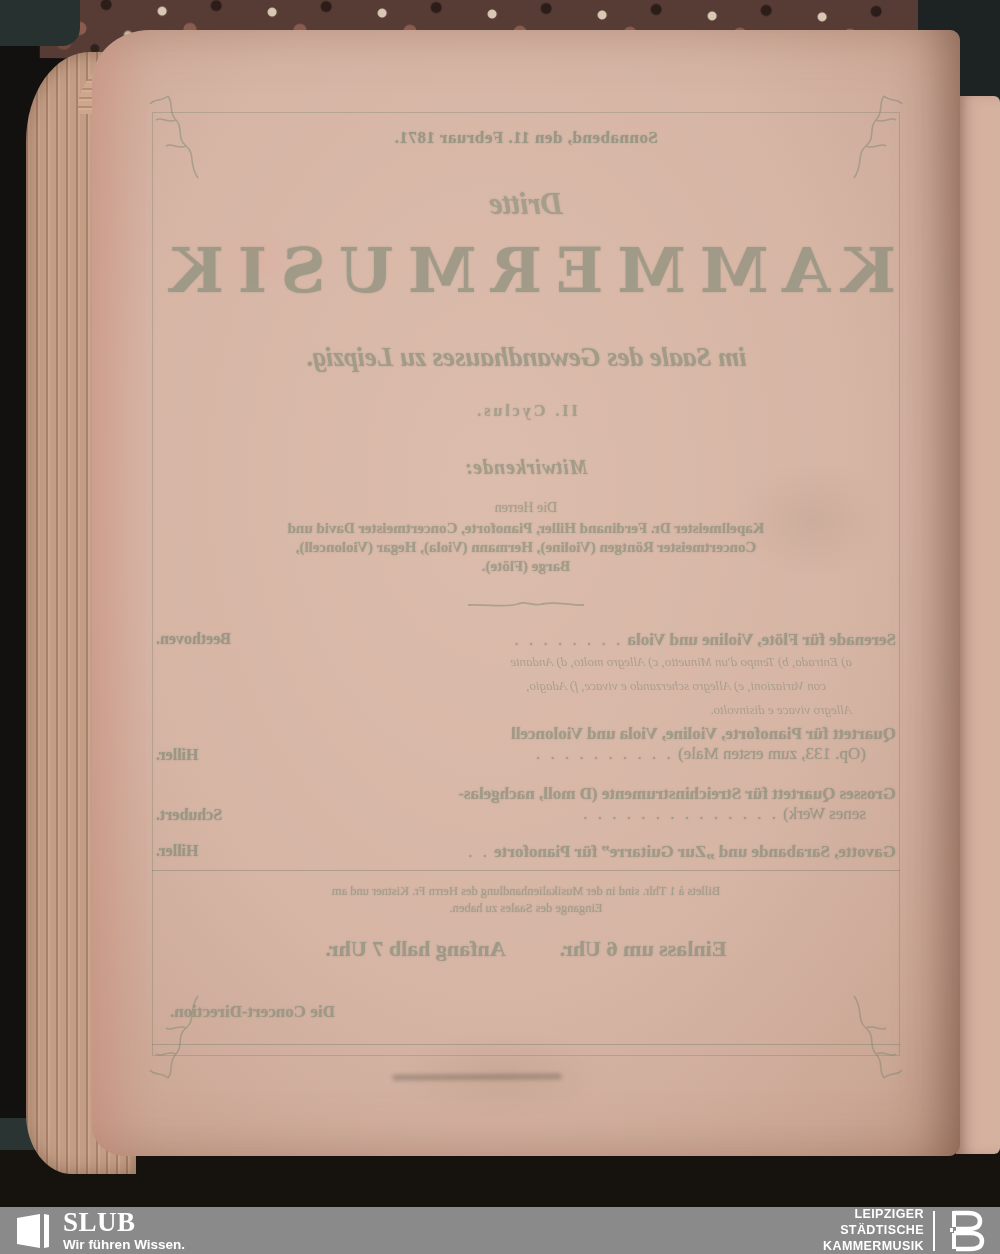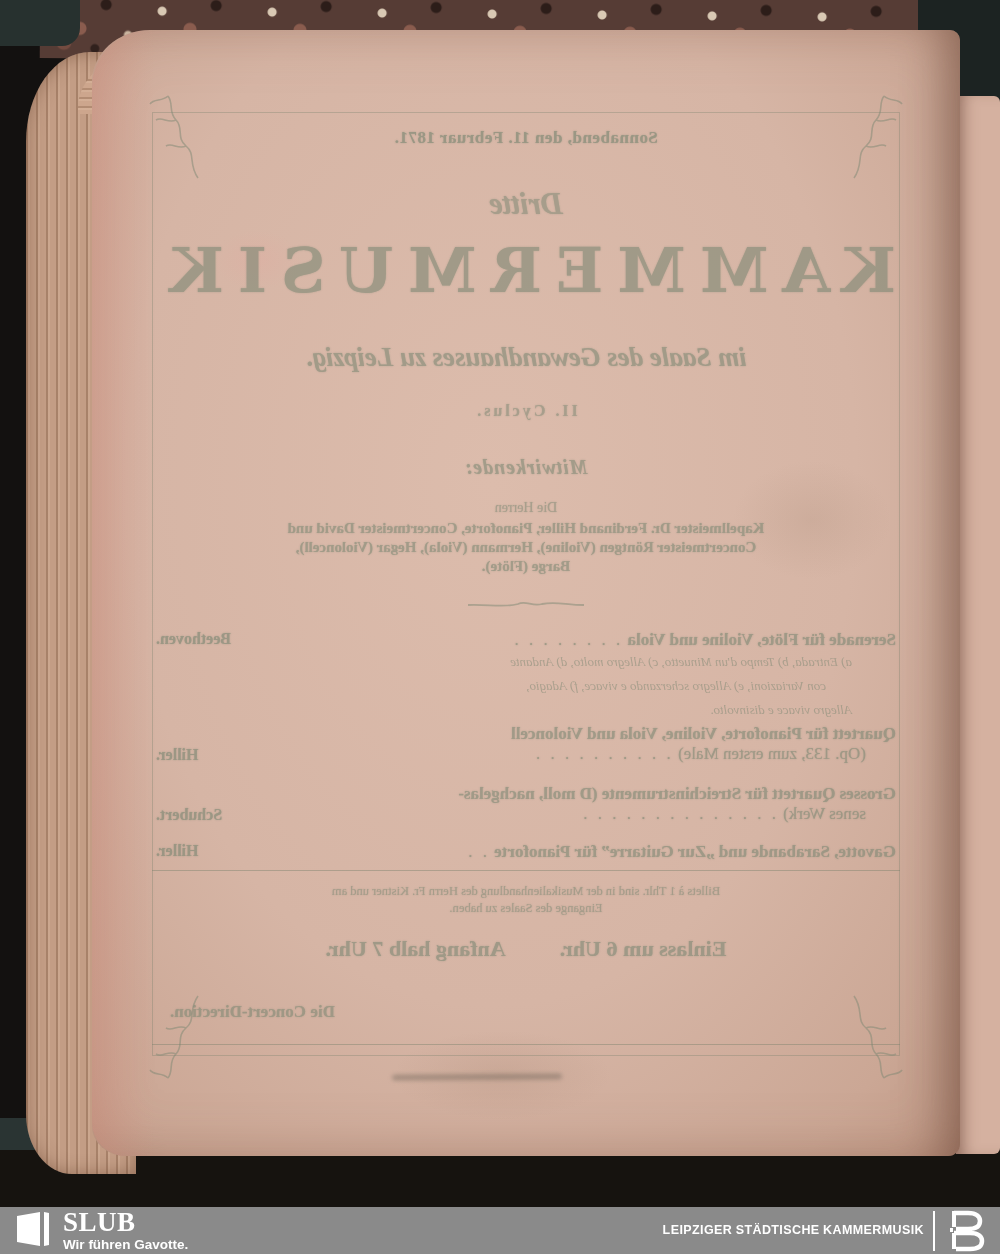--- a/index.html
+++ b/index.html
@@ -104,27 +104,27 @@
   .t-einlass{top:906px;font-size:22px;font-weight:bold;opacity:.62;}
   .t-einlass .gap{display:inline-block;width:54px;}
   .t-direction{top:972px;font-size:17px;font-weight:bold;text-align:right;right:78px;left:auto;width:auto;opacity:.6;}
   .smudge{position:absolute;top:1044px;left:300px;width:170px;height:6px;
       background:rgba(110,100,88,.45);filter:blur(2px);border-radius:3px;transform:rotate(-.4deg);}
 
   
   .footer{position:absolute;left:0;top:1207px;width:1000px;height:47px;background:#8a8a8a;
       display:flex;align-items:center;justify-content:space-between;
       font-family:"Liberation Sans","DejaVu Sans",sans-serif;color:#fff;}
-  .slub{display:flex;align-items:flex-start;gap:10px;padding-left:13px;cursor:pointer;}
+  .slub{display:flex;align-items:center;gap:10px;padding-left:13px;cursor:pointer;}
   .slub-text{display:flex;flex-direction:column;line-height:1;}
   .slub-name{font-size:27px;font-weight:bold;letter-spacing:.5px;
       font-family:"Liberation Serif","DejaVu Serif",serif;}
   .slub-tag{font-size:13.5px;font-weight:bold;margin-top:2px;}
   .partner{display:flex;align-items:center;gap:9px;padding-right:14px;cursor:pointer;height:100%;}
-  .p-lines{display:flex;flex-direction:row;align-items:flex-end;line-height:1;gap:3.5px;}
+  .p-lines{display:flex;flex-direction:column;align-items:flex-end;line-height:1;gap:3.5px;}
   .p-line{font-size:12.5px;font-weight:bold;letter-spacing:.4px;}
   .p-div{width:2px;height:40px;background:#fff;}
 </style>
 </head>
 <body>
 
 <div class="scene">
 
   <div class="marble-top"></div>
   <div class="marble-bottom"></div>
@@ -218,21 +218,21 @@
   </div>
 
   <div class="footer">
     <div class="slub">
       <svg width="40" height="40" viewBox="0 0 40 40">
         <path d="M4,7 L27,3 L27,37 L4,33 Z" fill="#ffffff"></path>
         <path d="M31,3 L36,4 L36,36 L31,37 Z" fill="#ffffff"></path>
       </svg>
       <div class="slub-text">
         <div class="slub-name">SLUB</div>
-        <div class="slub-tag">Wir führen Gavotte.</div>
+        <div class="slub-tag">Wir führen Wissen.</div>
       </div>
     </div>
     <div class="partner">
       <div class="p-lines">
         <div class="p-line">LEIPZIGER</div>
         <div class="p-line">STÄDTISCHE</div>
         <div class="p-line">KAMMERMUSIK</div>
       </div>
       <div class="p-div"></div>
       <svg width="42" height="44" viewBox="0 0 42 44">

